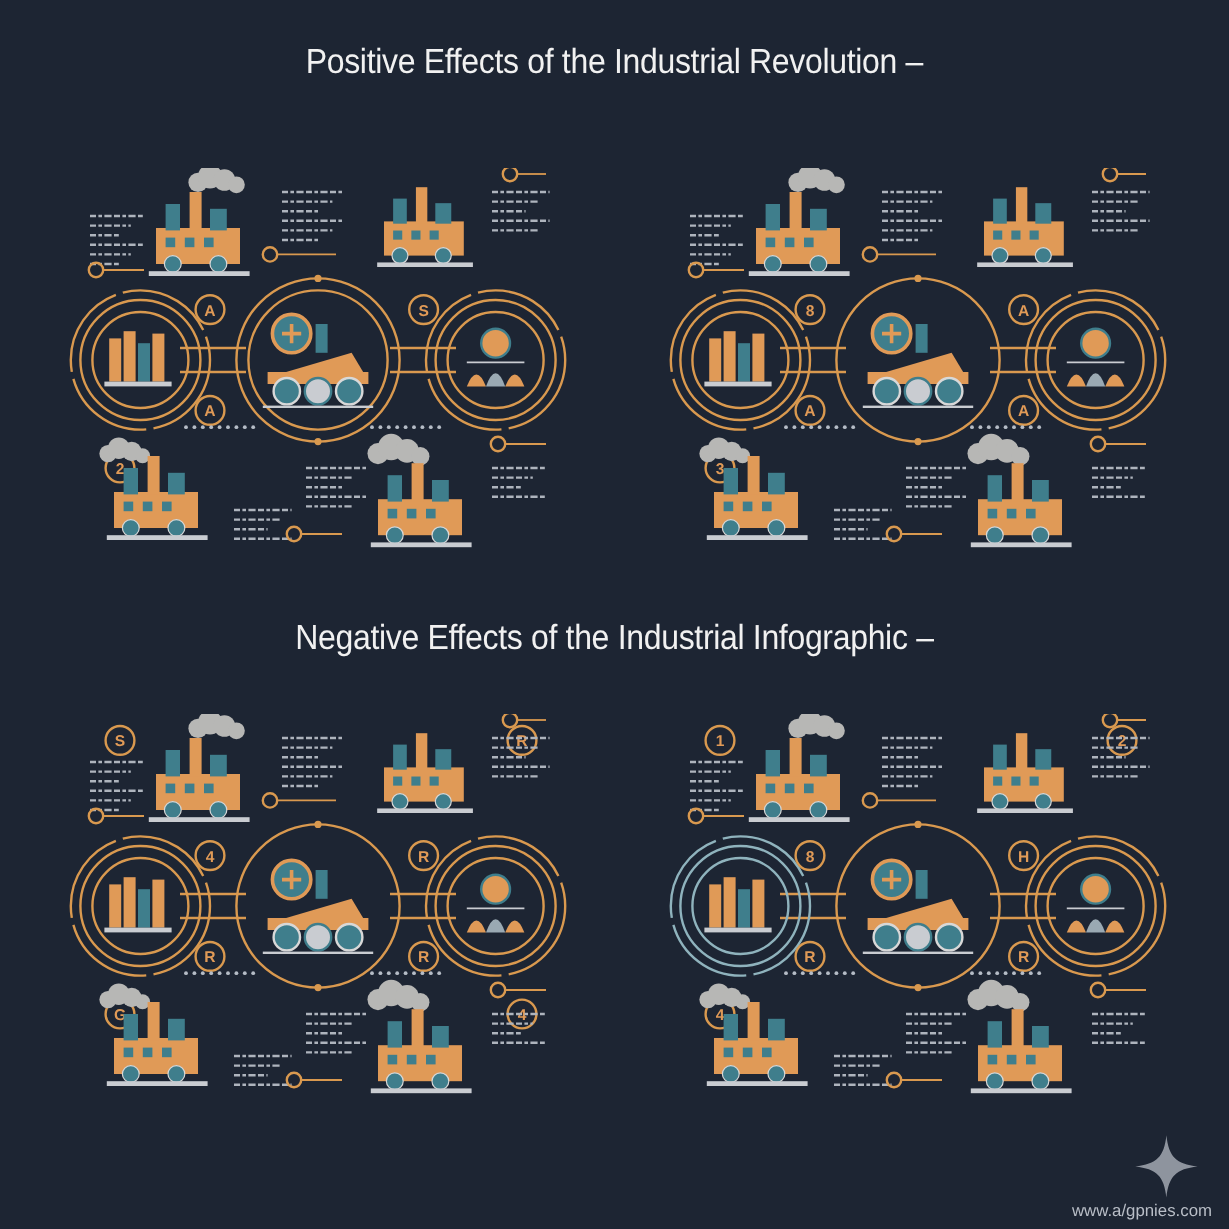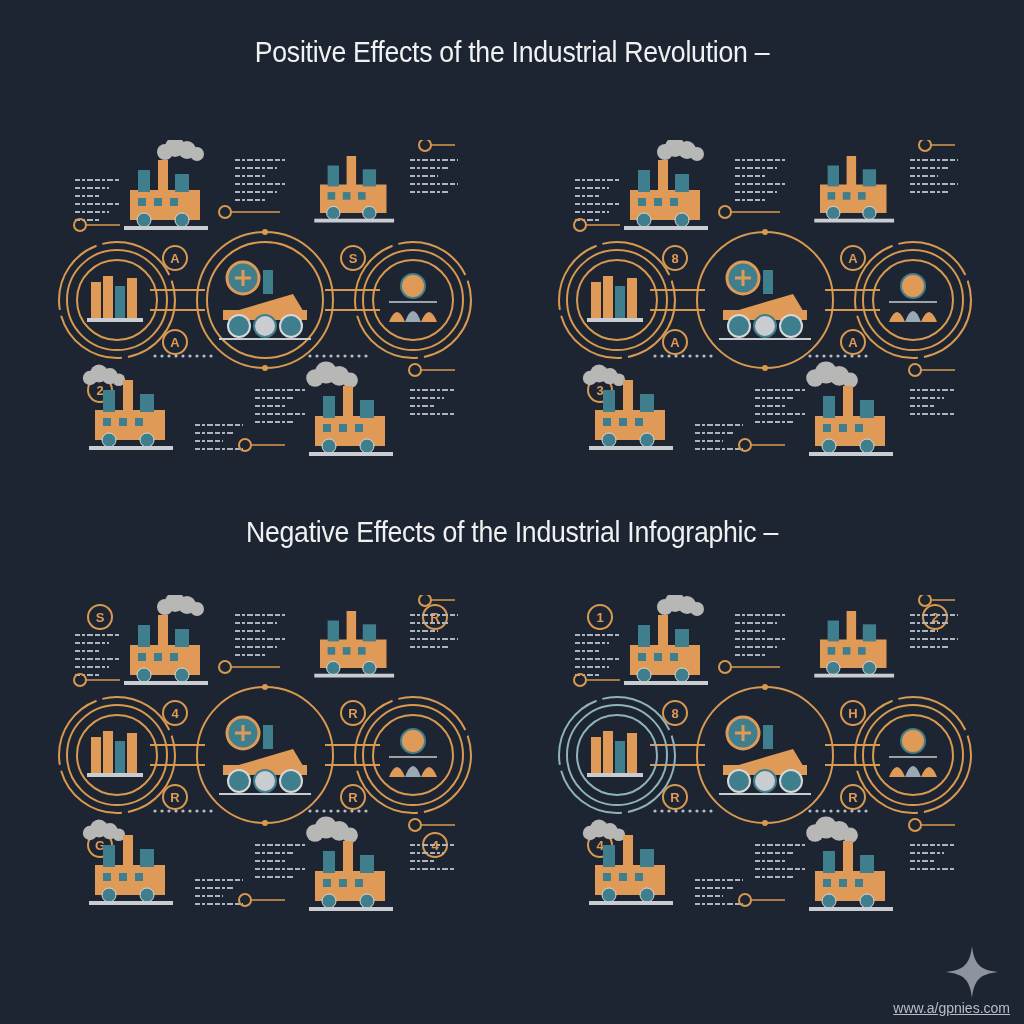--- a/index.html
+++ b/index.html
@@ -13,21 +13,21 @@
   .title {
     position:absolute; left:0; width:1024px; text-align:center;
     font-family:"Liberation Sans", sans-serif;
     font-size:29px; color:#f1f1f1; letter-spacing:-0.3px;
     transform:scaleX(0.92);
   }
   .panel { position:absolute; width:420px; height:320px; }
   .panel svg { position:absolute; left:0; top:0; }
   .watermark {
     position:absolute; right:14px; bottom:8px;
-    font-size:14px; color:#b9bec7;text-decoration:underline;
+    font-size:14px; color:#b9bec7;
   }
   .wm-star { position:absolute; left:944px; top:944px; }
 </style>
 </head>
 <body>
 
 <div class="title" style="top:36px;">Positive Effects of the Industrial Revolution –</div>
 <div class="title" style="top:516px;">Negative Effects of the Industrial Infographic –</div>
 
 <div id="panels">

